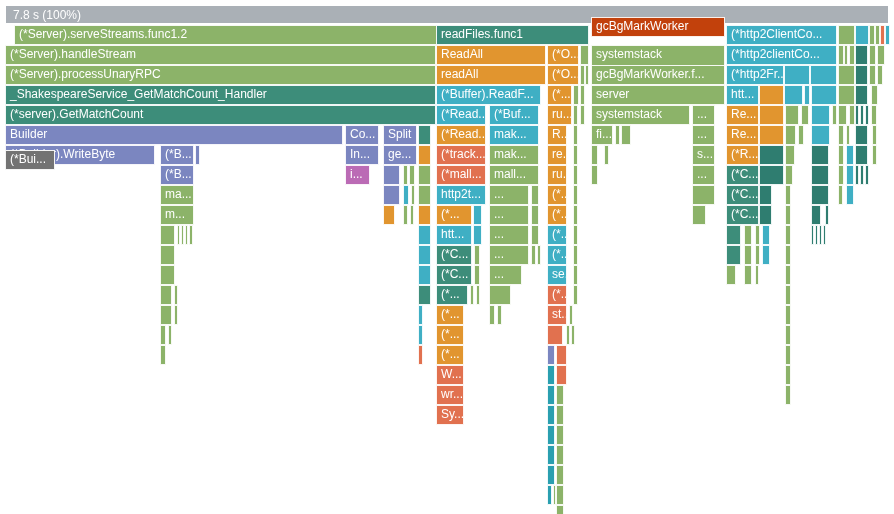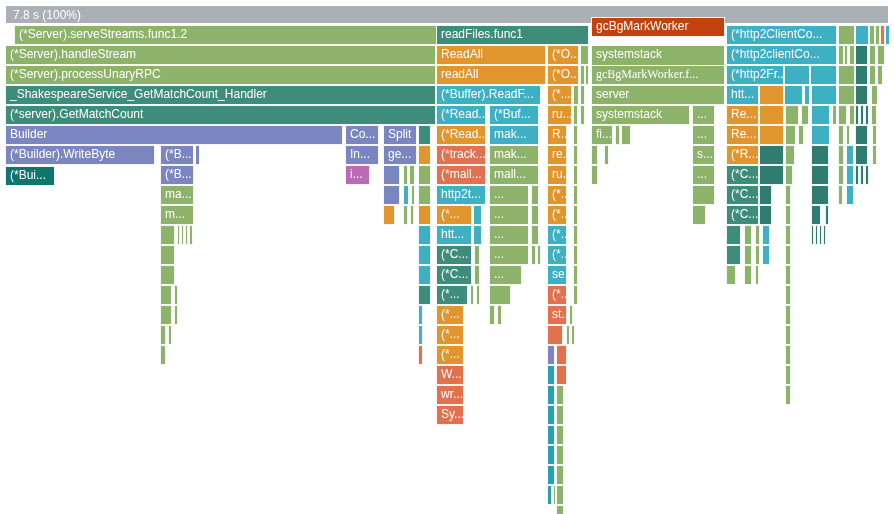--- a/index.html
+++ b/index.html
@@ -74,21 +74,21 @@
       <div class="frame nolabel" style="left: 844px; top: 45px; width: 4px; height: 20px; background: rgb(140, 179, 105);"></div>
       <div class="frame nolabel" style="left: 849px; top: 45px; width: 6px; height: 20px; background: rgb(140, 179, 105);"></div>
       <div class="frame nolabel" style="left: 855px; top: 45px; width: 13px; height: 20px; background: rgb(47, 125, 112);"></div>
       <div class="frame nolabel" style="left: 869px; top: 45px; width: 7px; height: 20px; background: rgb(140, 179, 105);"></div>
       <div class="frame nolabel" style="left: 877px; top: 45px; width: 8px; height: 20px; background: rgb(140, 179, 105);"></div>
       <div class="frame" style="left: 5px; top: 65px; width: 431px; height: 20px; background: rgb(140, 179, 105);">(*Server).processUnaryRPC</div>
       <div class="frame" style="left: 436px; top: 65px; width: 110px; height: 20px; background: rgb(225, 149, 47);">readAll</div>
       <div class="frame" style="left: 547px; top: 65px; width: 32px; height: 20px; background: rgb(225, 149, 47);">(*O...</div>
       <div class="frame nolabel" style="left: 580px; top: 65px; width: 5px; height: 20px; background: rgb(140, 179, 105);"></div>
       <div class="frame nolabel" style="left: 585px; top: 65px; width: 4px; height: 20px; background: rgb(140, 179, 105);"></div>
-      <div class="frame" style="left: 591px; top: 65px; width: 134px; height: 20px; background: rgb(140, 179, 105); font-family: Liberation Serif, serif;">gcBgMarkWorker.f...</div>
+      <div class="frame" style="left: 591px; top: 65px; width: 134px; height: 20px; background: rgb(140, 179, 105);">gcBgMarkWorker.f...</div>
       <div class="frame" style="left: 726px; top: 65px; width: 58px; height: 20px; background: rgb(63, 175, 196);">(*http2Fr...</div>
       <div class="frame nolabel" style="left: 784px; top: 65px; width: 26px; height: 20px; background: rgb(63, 175, 196);"></div>
       <div class="frame nolabel" style="left: 810px; top: 65px; width: 27px; height: 20px; background: rgb(63, 175, 196);"></div>
       <div class="frame nolabel" style="left: 838px; top: 65px; width: 17px; height: 20px; background: rgb(140, 179, 105);"></div>
       <div class="frame nolabel" style="left: 855px; top: 65px; width: 13px; height: 20px; background: rgb(47, 125, 112);"></div>
       <div class="frame nolabel" style="left: 869px; top: 65px; width: 7px; height: 20px; background: rgb(140, 179, 105);"></div>
       <div class="frame nolabel" style="left: 877px; top: 65px; width: 6px; height: 20px; background: rgb(140, 179, 105);"></div>
       <div class="frame" style="left: 5px; top: 85px; width: 431px; height: 20px; background: rgb(61, 141, 122);">_ShakespeareService_GetMatchCount_Handler</div>
       <div class="frame" style="left: 436px; top: 85px; width: 105px; height: 20px; background: rgb(63, 175, 196);">(*Buffer).ReadF...</div>
       <div class="frame" style="left: 547px; top: 85px; width: 25px; height: 20px; background: rgb(225, 149, 47);">(*...</div>
@@ -158,21 +158,21 @@
       <div class="frame nolabel" style="left: 604px; top: 145px; width: 5px; height: 20px; background: rgb(140, 179, 105);"></div>
       <div class="frame" style="left: 692px; top: 145px; width: 23px; height: 20px; background: rgb(140, 179, 105);">s...</div>
       <div class="frame" style="left: 726px; top: 145px; width: 33px; height: 20px; background: rgb(225, 149, 47);">(*R...</div>
       <div class="frame nolabel" style="left: 759px; top: 145px; width: 25px; height: 20px; background: rgb(47, 125, 112);"></div>
       <div class="frame nolabel" style="left: 785px; top: 145px; width: 10px; height: 20px; background: rgb(140, 179, 105);"></div>
       <div class="frame nolabel" style="left: 811px; top: 145px; width: 18px; height: 20px; background: rgb(47, 125, 112);"></div>
       <div class="frame nolabel" style="left: 838px; top: 145px; width: 6px; height: 20px; background: rgb(140, 179, 105);"></div>
       <div class="frame nolabel" style="left: 846px; top: 145px; width: 8px; height: 20px; background: rgb(63, 175, 196);"></div>
       <div class="frame nolabel" style="left: 855px; top: 145px; width: 13px; height: 20px; background: rgb(47, 125, 112);"></div>
       <div class="frame nolabel" style="left: 872px; top: 145px; width: 5px; height: 20px; background: rgb(140, 179, 105);"></div>
-      <div class="frame" style="left: 5px; top: 166px; width: 50px; height: 20px; background: #0f766e;">(*Bui...</div>
+      <div class="frame" style="left: 5px; top: 150px; width: 50px; height: 20px; background: #737373;">(*Bui...</div>
       <div class="frame" style="left: 160px; top: 165px; width: 34px; height: 20px; background: rgb(123, 134, 192);">(*B...</div>
       <div class="frame" style="left: 345px; top: 165px; width: 25px; height: 20px; background: rgb(187, 107, 181);">i...</div>
       <div class="frame nolabel" style="left: 383px; top: 165px; width: 17px; height: 20px; background: rgb(123, 134, 192);"></div>
       <div class="frame nolabel" style="left: 403px; top: 165px; width: 5px; height: 20px; background: rgb(140, 179, 105);"></div>
       <div class="frame nolabel" style="left: 409px; top: 165px; width: 6px; height: 20px; background: rgb(140, 179, 105);"></div>
       <div class="frame nolabel" style="left: 418px; top: 165px; width: 13px; height: 20px; background: rgb(140, 179, 105);"></div>
       <div class="frame" style="left: 436px; top: 165px; width: 50px; height: 20px; background: rgb(225, 113, 79);">(*mall...</div>
       <div class="frame" style="left: 489px; top: 165px; width: 50px; height: 20px; background: rgb(140, 179, 105);">mall...</div>
       <div class="frame" style="left: 547px; top: 165px; width: 20px; height: 20px; background: rgb(225, 149, 47);">ru...</div>
       <div class="frame nolabel" style="left: 573px; top: 165px; width: 5px; height: 20px; background: rgb(140, 179, 105);"></div>

